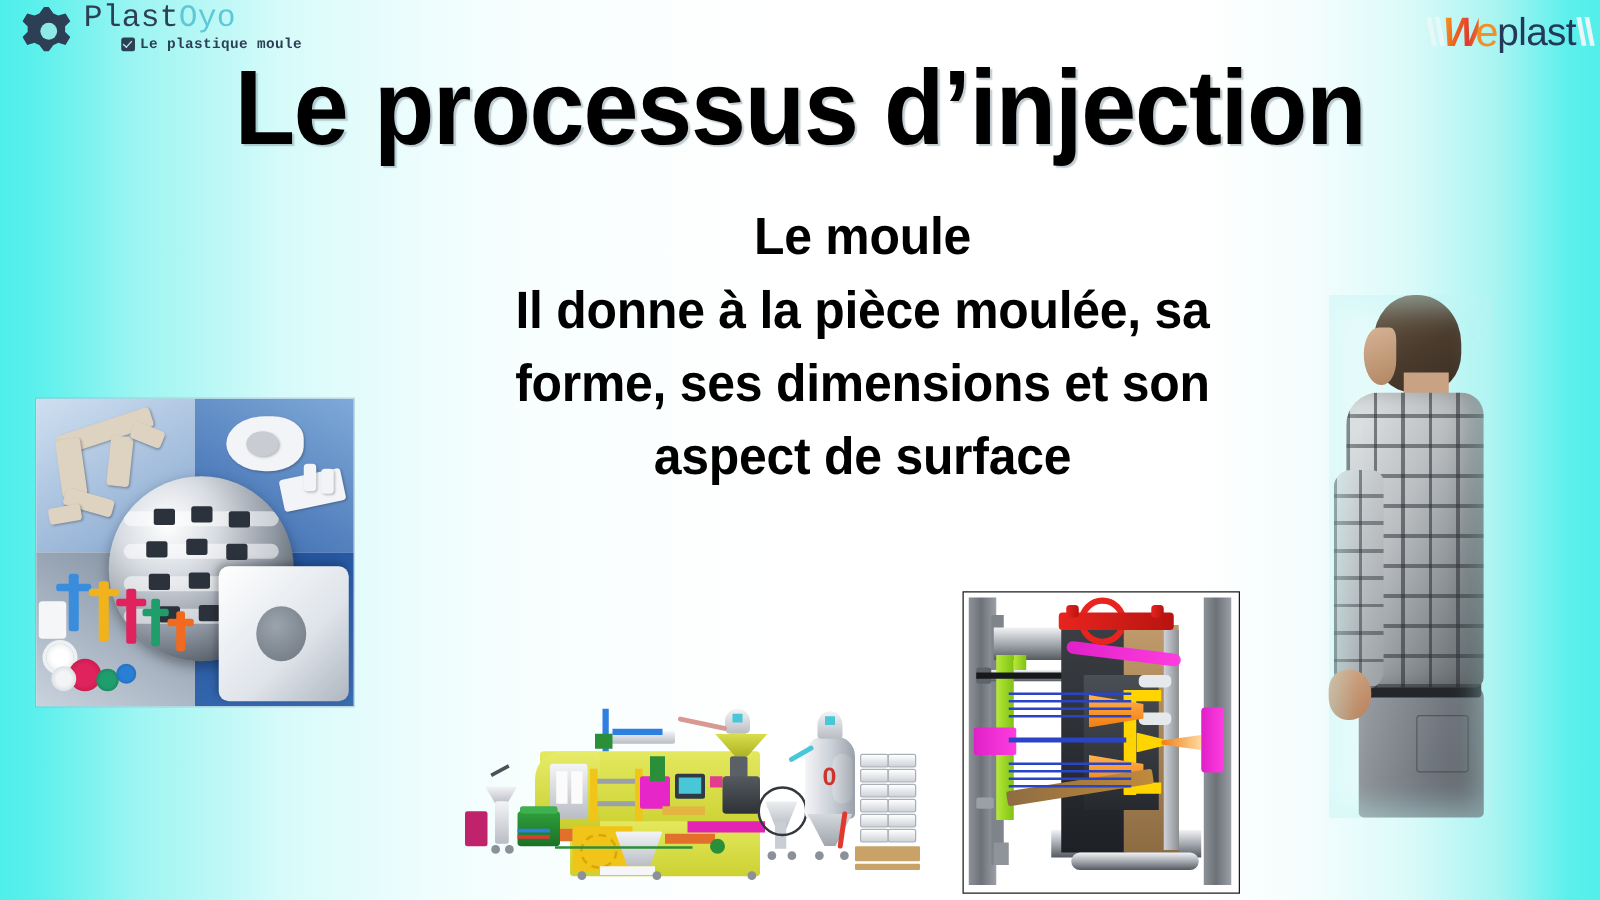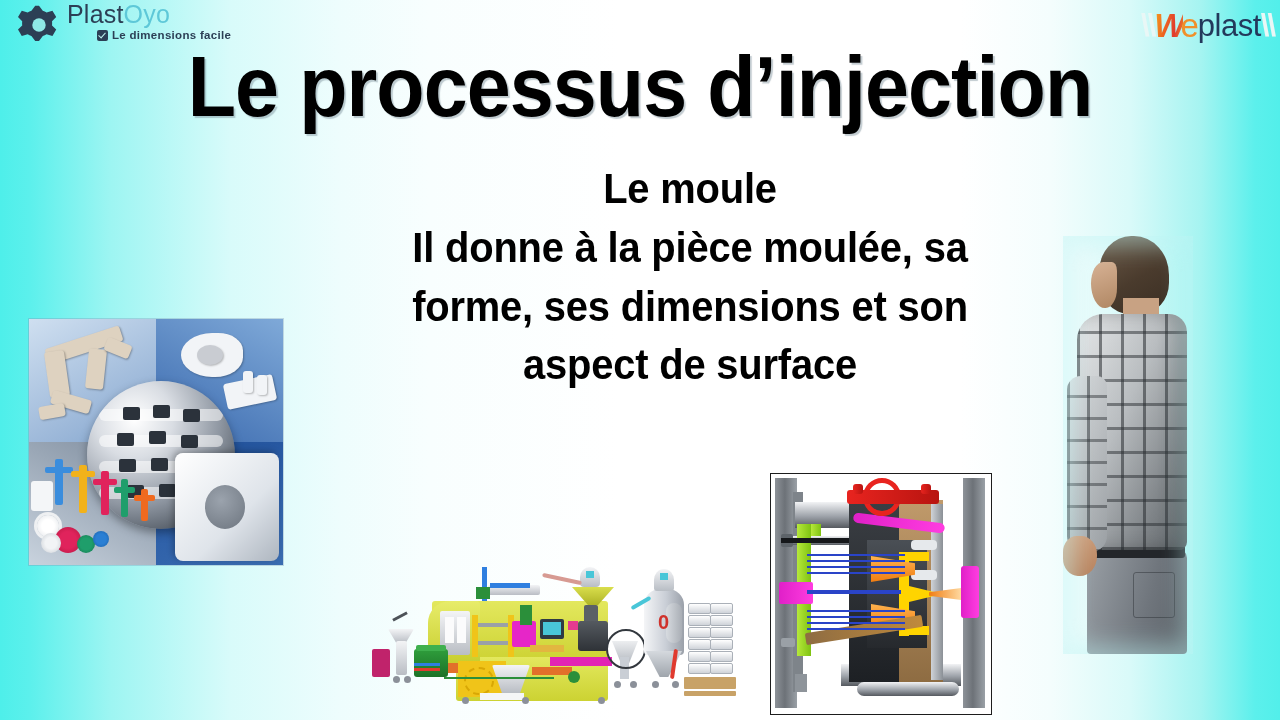--- a/index.html
+++ b/index.html
@@ -12,21 +12,21 @@
     position:relative;width:1280px;height:720px;overflow:hidden;
     background:linear-gradient(to right,
       #4EEFEA 0px, #5CF0EC 30px, #9DF5F2 110px, #D8FBFA 230px,
       #EEFDFD 340px, #F8FEFE 430px, #FFFFFF 620px, #FFFFFF 960px,
       #F4FDFD 1050px, #D9FAF9 1130px, #A6F4F1 1200px, #5CF0EC 1255px, #52EFEA 1280px);
   }
 
   
   .brand-left{position:absolute;left:18px;top:2px;display:flex;align-items:flex-start;}
   .gear{width:42px;height:42px;position:relative;flex:0 0 auto;margin-top:2px;}
-  .brand-text{margin-left:7px;line-height:1;}
+  .brand-text{margin-left:7px;line-height:1;font-family:Liberation Mono, monospace;}
   .brand-name{font-size:25px;letter-spacing:.2px;font-weight:400;}
   .brand-name .b1{color:#2c3f55;}
   .brand-name .b2{color:#5ec8d8;}
   .brand-tag{display:flex;align-items:center;margin-top:3px;margin-left:26px;}
   .chk{width:11px;height:11px;background:#2c3f55;border-radius:2px;position:relative;flex:0 0 auto;}
   .chk:after{content:"";position:absolute;left:3px;top:1px;width:3px;height:6px;
     border:solid #bdf3ef;border-width:0 1.6px 1.6px 0;transform:rotate(42deg);}
   .brand-tag span{font-size:11.5px;color:#2c3f55;margin-left:4px;font-weight:700;letter-spacing:.3px;}
 
   
@@ -143,21 +143,21 @@
         <path fill="#2c3f55" d="M50 4l9 12a38 38 0 0 1 9 4l14-4 9 15-10 10a38 38 0 0 1 0 10l10 10-9 15-14-4a38 38 0 0 1-9 4l-9 12H41l-9-12a38 38 0 0 1-9-4l-14 4-9-15 10-10a38 38 0 0 1 0-10L0 31l9-15 14 4a38 38 0 0 1 9-4l9-12z"></path>
         <circle cx="50" cy="50" r="16" fill="#8fe9e6"></circle>
       </svg>
     </div>
     <div class="brand-text">
       <div class="brand-name">
         <span class="b1">Plast</span><span class="b2">Oyo</span>
       </div>
       <div class="brand-tag">
         <span class="chk"></span>
-        <span>Le dimensions facile</span>
+        <span>Le plastique moule</span>
       </div>
     </div>
   </div>
 
   <div class="brand-right">
     <span class="wp-slashes">\\</span>
     <span class="wp-w">W</span>
     <span class="wp-e">e</span>
     <span class="wp-plast">plast</span>
     <span class="wp-slashes">\\</span>

